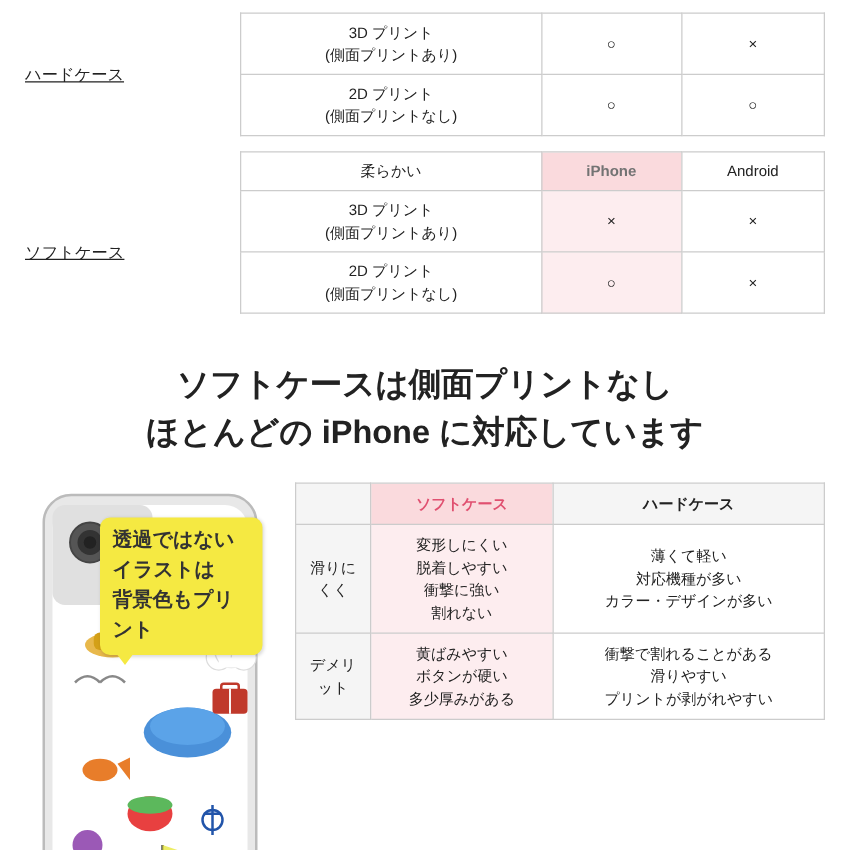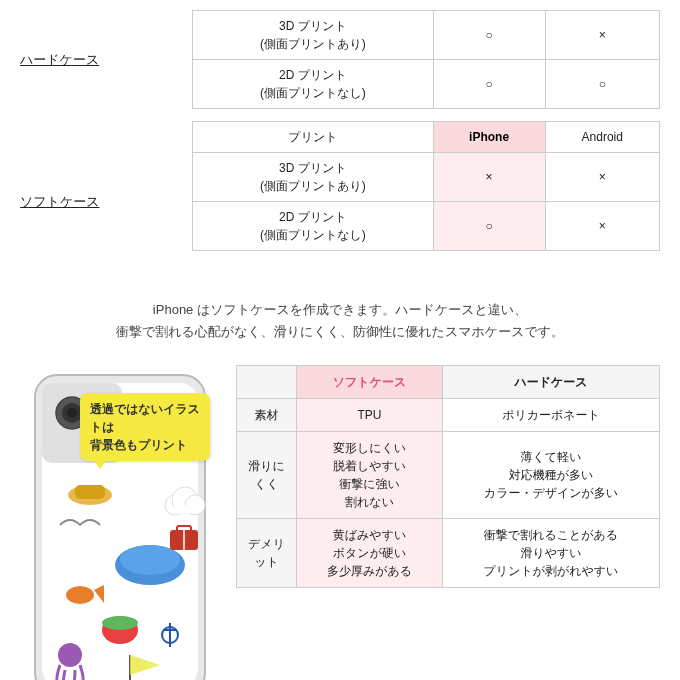--- a/index.html
+++ b/index.html
@@ -36,21 +36,21 @@
       padding-left: 0;
       vertical-align: middle;
     }
 
     .underline {
       text-decoration: underline;
     }
 
     .iphone-header {
       background-color: #fadadd;
-      color: #000000;
+      color: #737373;
       font-weight: bold;
     }
 
     .iphone-cell {
       background-color: #fdedef;
     }
 
     
     .headline-section {
       padding: 18px 20px 12px 20px;
@@ -89,21 +89,21 @@
       width: 200px;
     }
 
     .bubble {
       position: absolute;
       top: 28px;
       left: 60px;
       background: #f5e942;
       border-radius: 8px;
       padding: 7px 10px;
-      font-size: 12px;
+      font-size: 16px;
       font-weight: bold;
       line-height: 1.5;
       color: #333;
       max-width: 130px;
       box-shadow: 1px 1px 3px rgba(0,0,0,0.15);
     }
 
     .bubble::after {
       content: '';
       position: absolute;
@@ -170,21 +170,21 @@
         <tr>
   <td>2D プリント<br>(側面プリントなし)</td>
   <td>○</td>
   <td>○</td>
 </tr>
         <tr>
           <td colspan="4" style="border:none; height:12px;"></td>
         </tr>
         <tr>
   <td style="border:none;"></td>
-  <td>プリント</td>
+  <td>柔らかい</td>
   <td class="iphone-header">iPhone</td>
   <td>Android</td>
 </tr>
         <tr>
   <td class="label-cell" rowspan="2" style="vertical-align:middle; font-size:13px;">
     <span class="underline">ソフトケース</span>
   </td>
   <td>3D プリント<br>(側面プリントあり)</td>
   <td class="iphone-cell">×</td>
   <td>×</td>
@@ -192,21 +192,21 @@
         <tr>
   <td>2D プリント<br>(側面プリントなし)</td>
   <td class="iphone-cell">○</td>
   <td>×</td>
 </tr>
       </tbody>
   </table>
 </div>
 
 <div class="headline-section">
-  <p id="headline-description">iPhone はソフトケースを作成できます。ハードケースと違い、<br>衝撃で割れる心配がなく、滑りにくく、防御性に優れたスマホケースです。</p>
+  <h2 id="headline-title">ソフトケースは側面プリントなし<br>ほとんどの iPhone に対応しています</h2>
 </div>
 
 <div class="bottom-section">
 
   <div class="phone-image-container">
     <div class="bubble" id="bubble-text">透過ではないイラストは<br>背景色もプリント</div>
     <svg class="phone-svg" viewBox="0 0 200 340">
 
       <rect x="15" y="10" width="170" height="320" rx="22" ry="22" fill="#e8e8e8" stroke="#bbb" stroke-width="2"></rect>
       <rect x="22" y="18" width="156" height="304" rx="18" ry="18" fill="white"></rect>
@@ -265,25 +265,20 @@
   <div class="bottom-table-wrapper">
     <table class="bottom-comparison">
       <thead id="bottom-table-head">
           <tr>
   <th class="row-header" style="width:60px;"></th>
   <th class="soft-header">ソフトケース</th>
   <th class="hard-header">ハードケース</th>
 </tr>
         </thead>
       <tbody id="bottom-table-body">
-          <tr>
-    <td class="row-header">素材</td>
-    <td class="soft-cell">TPU</td>
-    <td>ポリカーボネート</td>
-  </tr>
           <tr>
     <td class="row-header">滑りにくく</td>
     <td class="soft-cell">変形しにくい<br>脱着しやすい<br>衝撃に強い<br>割れない</td>
     <td>薄くて軽い<br>対応機種が多い<br>カラー・デザインが多い</td>
   </tr>
           <tr>
     <td class="row-header">デメリット</td>
     <td class="soft-cell">黄ばみやすい<br>ボタンが硬い<br>多少厚みがある</td>
     <td>衝撃で割れることがある<br>滑りやすい<br>プリントが剥がれやすい</td>
   </tr>

